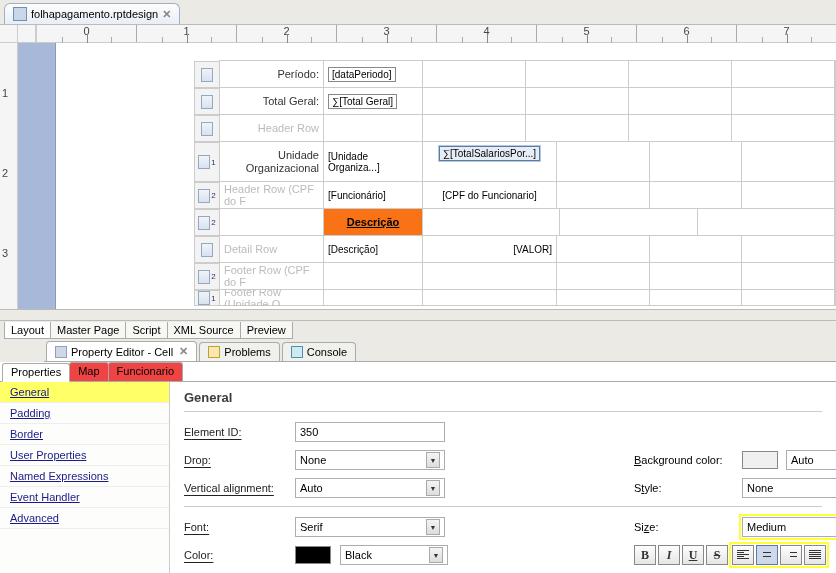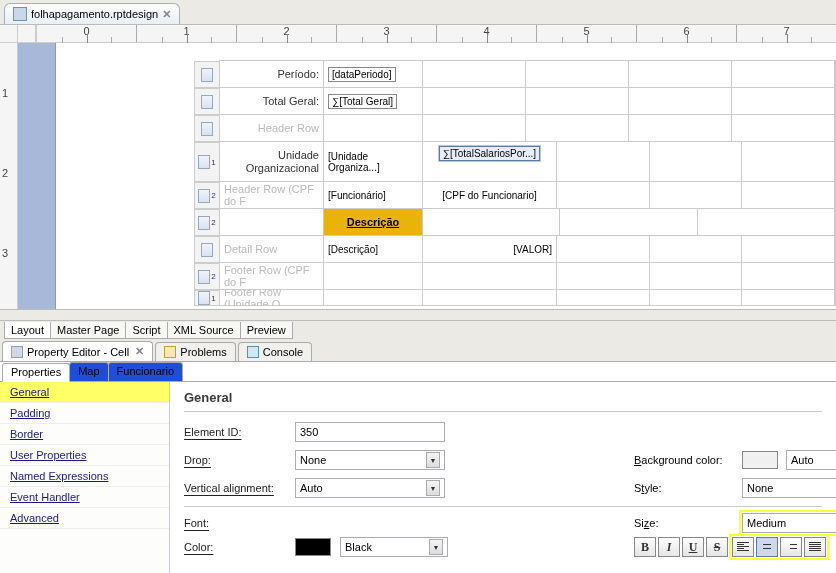--- a/index.html
+++ b/index.html
@@ -31,45 +31,45 @@
 
 .trow { display: flex; align-items: stretch; height: 27px; }
 .trow.tall { height: 40px; }
 .rhandle { width: 26px; background: #f3f3f3; border: 1px solid #ccc; display:flex; align-items:center; justify-content:center; gap:1px; }
 .rhandle .ric { width:12px; height:14px; border:1px solid #96a8c0; background: linear-gradient(#f0f4fa,#d8e2f0); }
 .rhandle .num { font-size:8px; color:#336; }
 .cell { border: 1px solid #ccc; background:#fff; padding: 2px 4px; display:flex; align-items:center; margin-left:-1px; margin-top:-1px;}
 .cell.lbl { width: 105px; justify-content:flex-end; color:#333; }
 .cell.val { width: 100px; }
 .cell.val2 { width: 135px; }
-.cell.hdr { background:#eab308; font-weight:bold; justify-content:center; }
+.cell.hdr { background:#f97316; font-weight:bold; justify-content:center; }
 .cell.faded { color:#bbb; }
 .dataitem { border:1px solid #888; padding:1px 3px; background:#fff; font-size:10px; white-space:nowrap; }
 .dataitem.sel { background:#e6edf7; border:1px solid #5a7aa8; box-shadow:0 0 0 1px #b8c8e0; }
 .after-cells { flex:1; border:1px solid #ccc; margin-left:-1px; margin-top:-1px; display:flex; }
 .after-cells .ac { flex:1; border-right:1px solid #ccc; }
 
 
 .designer-tabs { height: 20px; background:#eceae5; border-top:1px solid #bbb; display:flex; align-items:center; padding-left:4px; gap:0; font-size:11px;margin-top:10px; }
 .designer-tabs .dtab { padding:2px 6px; border:1px solid #aaa; border-top:none; background:#f7f7f4; margin-right:-1px; }
 .designer-tabs .dtab.active { background:#fff; font-weight:normal; }
 
 
-.views-bar { height: 22px; background:#eceae5; display:flex; align-items:flex-end; border-bottom:1px solid #aaa; }
+.views-bar { height: 22px; background:#eceae5; display:flex; align-items:flex-end; border-bottom:1px solid #aaa;margin-left:44px; }
 .views-bar .vtab { padding:3px 8px; border:1px solid #aaa; border-bottom:none; background:#f0f0ec; display:flex; align-items:center; gap:4px; margin-left:2px; border-radius: 4px 4px 0 0;}
 .views-bar .vtab.active { background:#fff; }
 .views-bar .vtab .vicon { width:12px; height:12px; background:#d0d8e8; border:1px solid #90a0c0; }
 .views-bar .vtab.problems .vicon { background:#f8e8b0; border-color:#c0a030;}
 .views-bar .vtab.console .vicon { background:#d0e8f0; border-color:#5090b0;}
 .views-bar .vclose { color:#888; font-weight:bold; margin-left:2px; }
 
 
 .prop-editor { background:#fff; border-top: none; height: 219px; display:flex; flex-direction:column; }
 .prop-tabs { height:20px; border-bottom:1px solid #aaa; display:flex; padding-left:2px; }
-.prop-tabs .ptab { padding:2px 8px; border:1px solid #aaa; border-bottom:none; background:#1d4ed8; margin-right:-1px; border-radius:3px 3px 0 0;}
+.prop-tabs .ptab { padding:2px 8px; border:1px solid #aaa; border-bottom:none; background:#ef4444; margin-right:-1px; border-radius:3px 3px 0 0;}
 .prop-tabs .ptab.active { background:#fff; border-bottom:1px solid #fff; position:relative; top:1px;}
 
 .prop-body { flex:1; display:flex; }
 .prop-side { width:170px; background:#fdfdfb; border-right:1px solid #ccc; }
 .prop-side .sitem { padding:4px 10px; border-bottom:1px solid #eee; color:#1a1a8a; text-decoration:underline; cursor:pointer; }
 .prop-side .sitem.active { background:#ffff66; text-decoration:underline; }
 
 .prop-main { flex:1; padding:8px 14px; overflow:auto; }
 .prop-main h3 { font-size:13px; font-weight:bold; color:#3b3b3b; margin-bottom:6px; }
 .prop-main hr { border:none; border-top:1px solid #ccc; margin-bottom:10px;}
@@ -381,20 +381,24 @@
         <div class="second-col">
           <span class="plabel2">S<span class="mnemonic">t</span>yle:</span>
           <div class="pselect" style="width:162px">
               <span>None</span>
             </div>
         </div>
       </div>
       <hr>
       <div class="prow">
         <span class="plabel"><span class="mnemonic">F</span>ont:</span>
+        <div class="pselect w150">
+            <span>Serif</span>
+            <span class="arrow">▼</span>
+          </div>
         <div class="second-col">
           <span class="plabel2">Si<span class="mnemonic">z</span>e:</span>
           <div class="pselect w120 hl">
               <span>Medium</span>
             </div>
 
         </div>
       </div>
       <div class="prow">
         <span class="plabel"><span class="mnemonic">C</span>olor:</span>

